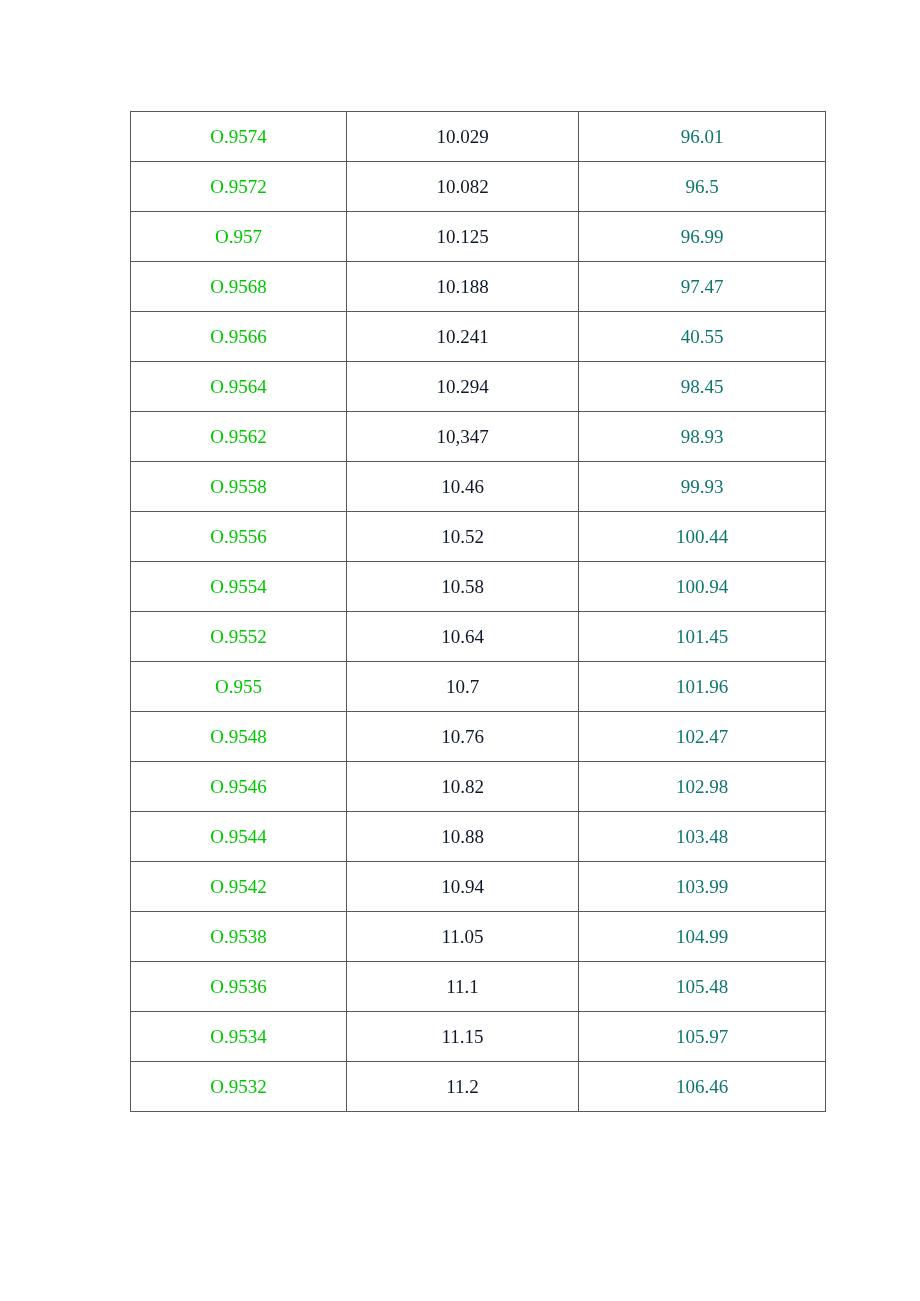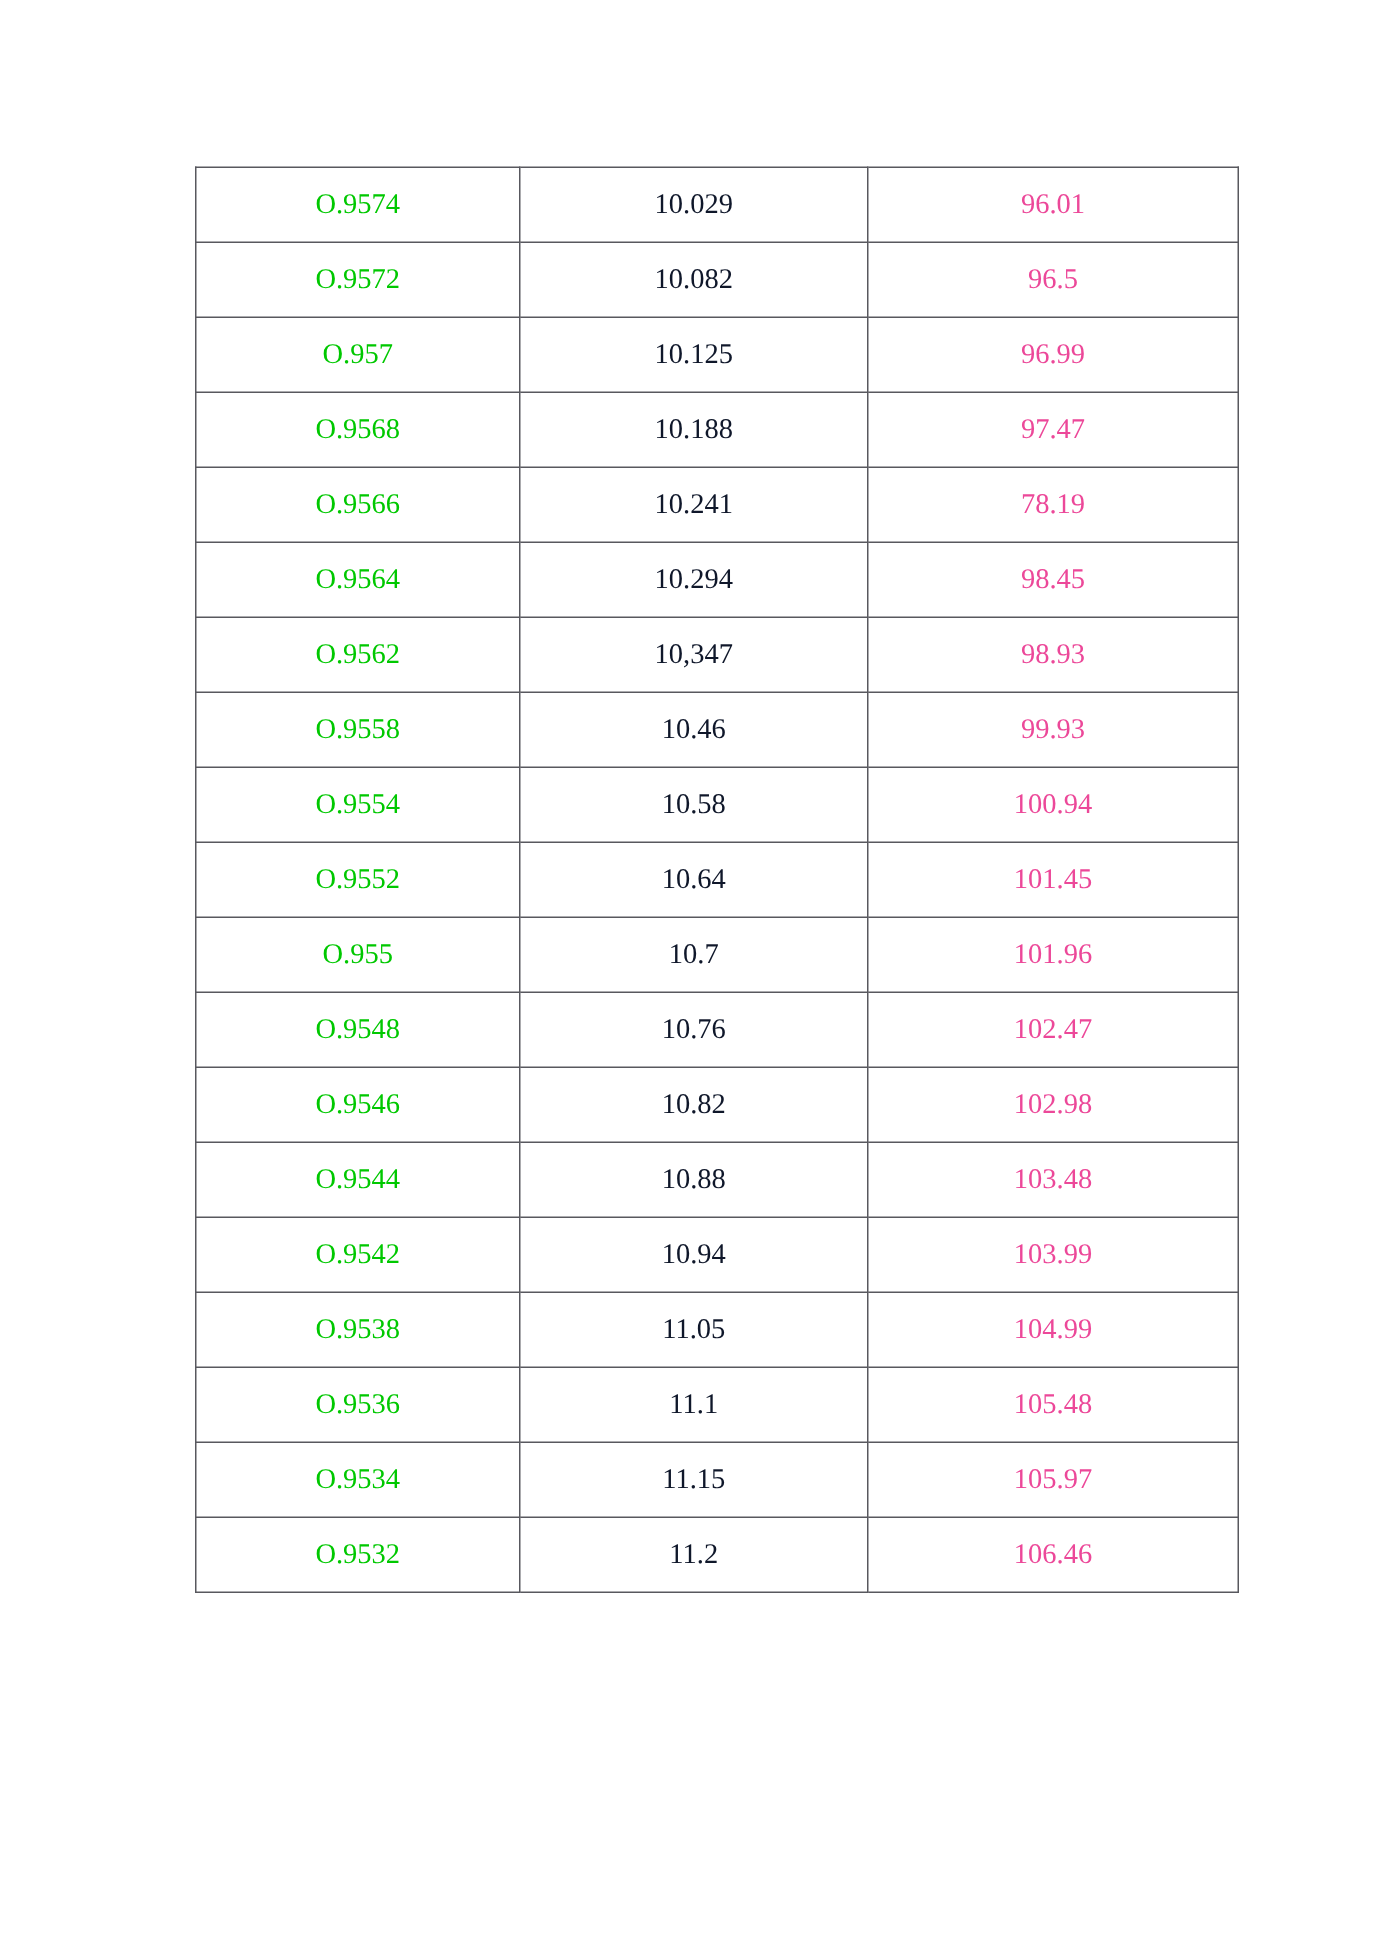--- a/index.html
+++ b/index.html
@@ -57,21 +57,21 @@
     overflow: hidden;
   }
 
   
   .data-table {
     border: 1px solid #6a6a70;
   }
 
   .col-ratio  { color: #00c800; }
   .col-middle { color: #0f172a; }
-  .col-right  { color: #ec4899; }
+  .col-right  { color: #0f766e; }
 </style>
 </head>
 <body>
 
 <div class="page">
 
   <table class="data-table">
     <colgroup>
       <col class="c1">
       <col class="c2">
@@ -94,36 +94,41 @@
           <td class="col-right">96.99</td>
         </tr>
         <tr>
           <td class="col-ratio">O.9568</td>
           <td class="col-middle">10.188</td>
           <td class="col-right">97.47</td>
         </tr>
         <tr>
           <td class="col-ratio">O.9566</td>
           <td class="col-middle">10.241</td>
-          <td class="col-right">78.19</td>
+          <td class="col-right">40.55</td>
         </tr>
         <tr>
           <td class="col-ratio">O.9564</td>
           <td class="col-middle">10.294</td>
           <td class="col-right">98.45</td>
         </tr>
         <tr>
           <td class="col-ratio">O.9562</td>
           <td class="col-middle">10,347</td>
           <td class="col-right">98.93</td>
         </tr>
         <tr>
           <td class="col-ratio">O.9558</td>
           <td class="col-middle">10.46</td>
           <td class="col-right">99.93</td>
+        </tr>
+        <tr>
+          <td class="col-ratio">O.9556</td>
+          <td class="col-middle">10.52</td>
+          <td class="col-right">100.44</td>
         </tr>
         <tr>
           <td class="col-ratio">O.9554</td>
           <td class="col-middle">10.58</td>
           <td class="col-right">100.94</td>
         </tr>
         <tr>
           <td class="col-ratio">O.9552</td>
           <td class="col-middle">10.64</td>
           <td class="col-right">101.45</td>

